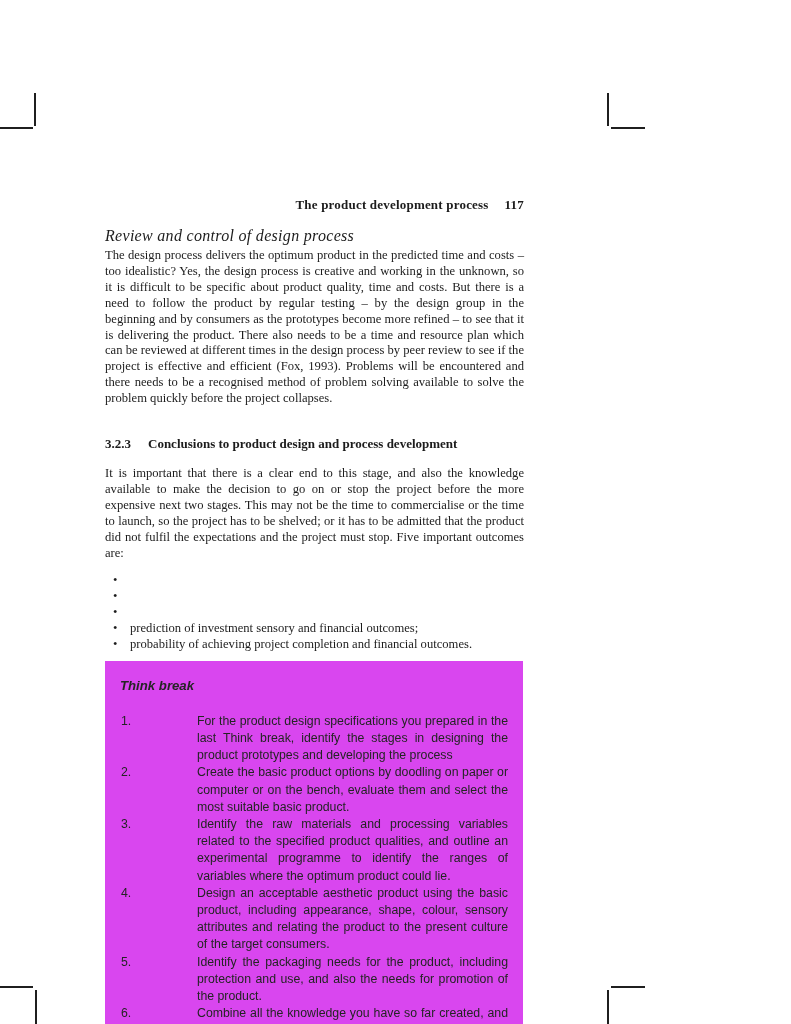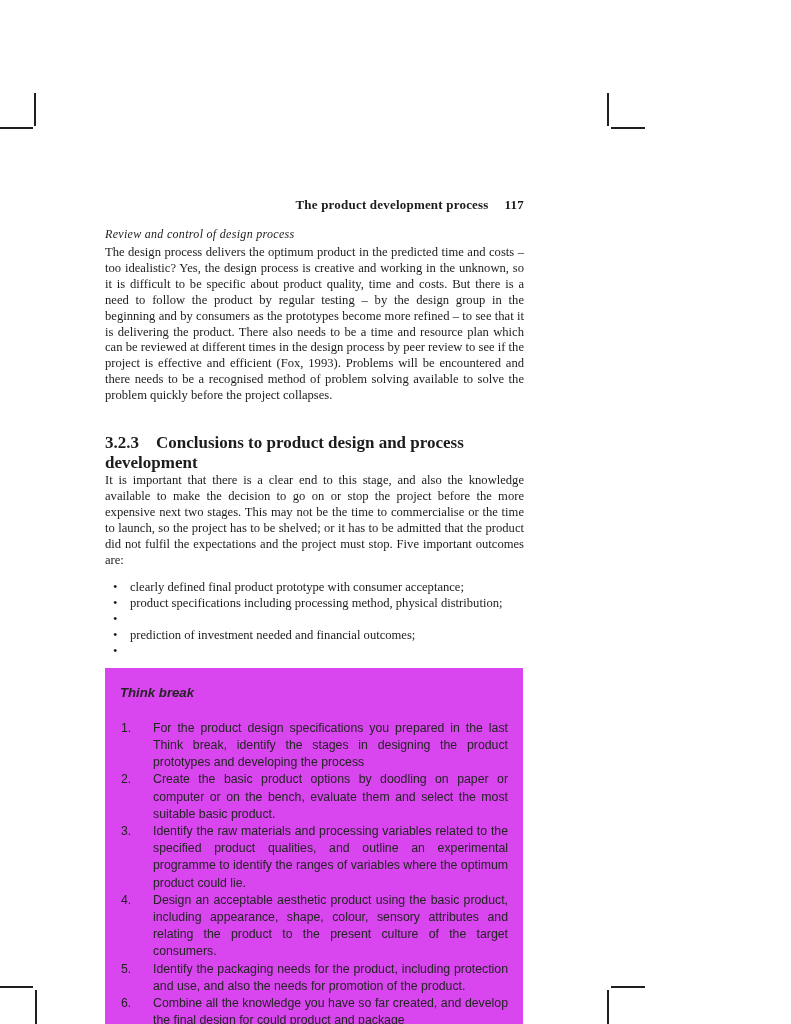--- a/index.html
+++ b/index.html
@@ -37,35 +37,35 @@
     align-items: baseline;
     font-weight: bold;
     font-size: 13px;
     letter-spacing: 0.2px;
   }
   .running-head .pagenum { margin-left: 16px; margin-top: 27px; }
 
   .italic-heading {
     font-style: italic;
     font-weight: normal;
-    font-size: 12px;
+    font-size: 16px;
     margin: 14px 0 3px 0;
     letter-spacing: 0.3px;
   }
   .body {
     font-size: 12.6px;
     line-height: 15.9px;
     text-align: justify;
     margin: 0;
   }
   .sec-heading {
     font-weight: bold;
-    font-size: 17px;
+    font-size: 13px;
     margin-top: 29px;
-    margin-bottom: 0;
+    margin-bottom: 14px;
   }
   .sec-heading .secnum { margin-right: 17px; }
 
   .bullets {
     list-style: none;
     margin: 10px 0 0 0;
     padding: 0;
     font-size: 12.6px;
     line-height: 16px;
   }
@@ -94,21 +94,21 @@
     font-size: 13.2px;
     margin: 2px 0 19px 2px;
   }
   .tb-item { display: flex; }
   .tb-num {
     width: 35px;
     flex-shrink: 0;
     padding-left: 3px;
     box-sizing: border-box;
   }
-  .tb-text { flex: 1; text-align: justify; }
+  .tb-text { flex: 1; text-align: justify; margin-left: 44px; }
 </style>
 </head>
 <body>
 
 <div class="page" style="color: rgb(28, 28, 28);">
 
   <div class="crop tl-v"></div>
   <div class="crop tl-h"></div>
   <div class="crop tr-v"></div>
   <div class="crop tr-h"></div>
@@ -130,35 +130,34 @@
 
     <div class="sec-heading">
       <span class="secnum">3.2.3</span><span>Conclusions to product design and process development</span>
     </div>
 
     <p class="body">It is important that there is a clear end to this stage, and also the knowledge available to make the decision to go on or stop the project before the more expensive next two stages. This may not be the time to commercialise or the time to launch, so the project has to be shelved; or it has to be admitted that the product did not fulfil the expectations and the project must stop. Five important outcomes are:</p>
 
     <ul class="bullets">
       <li>
         <span class="marker">•</span>
-        <span class="btext">clearly defined final product prototype with consumer acceptance;</span>
-      </li>
-      <li>
-        <span class="marker">•</span>
-        <span class="btext">product specifications including processing method, physical distribution;</span>
       </li>
       <li>
         <span class="marker">•</span>
       </li>
       <li>
         <span class="marker">•</span>
-        <span class="btext">prediction of investment needed and financial outcomes;</span>
       </li>
       <li>
         <span class="marker">•</span>
+        <span class="btext">prediction of investment sensory and financial outcomes;</span>
+      </li>
+      <li>
+        <span class="marker">•</span>
+        <span class="btext">probability of achieving project completion and financial outcomes.</span>
       </li>
     </ul>
 
     <div class="think-box" style="background: #d946ef;">
       <div class="tb-title">Think break</div>
 
       <div class="tb-item">
         <span class="tb-num">1.</span>
         <div class="tb-text">For the product design specifications you prepared in the last Think break, identify the stages in designing the product prototypes and developing the process</div>
       </div>

